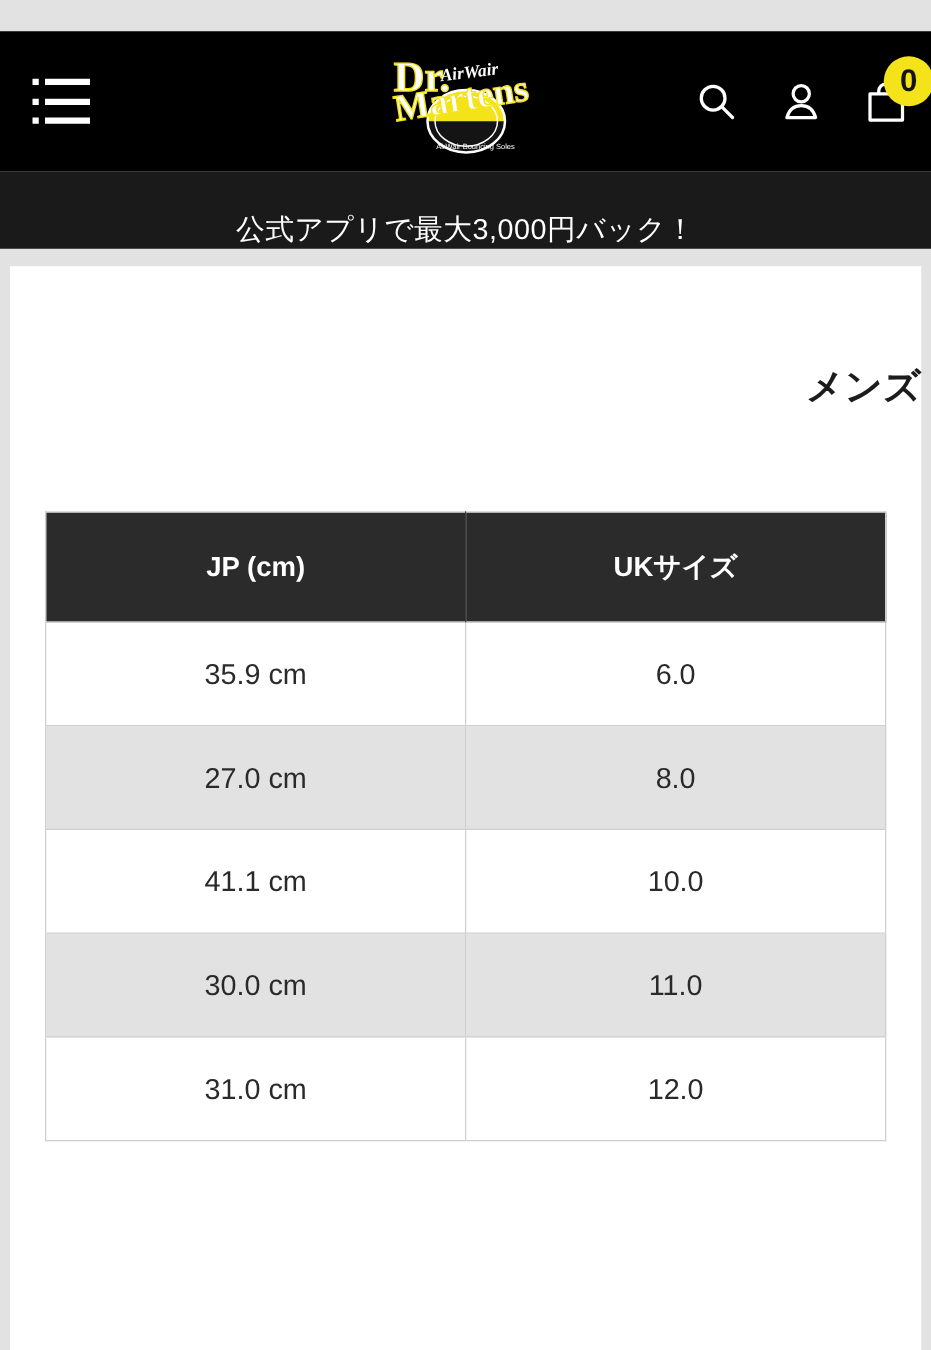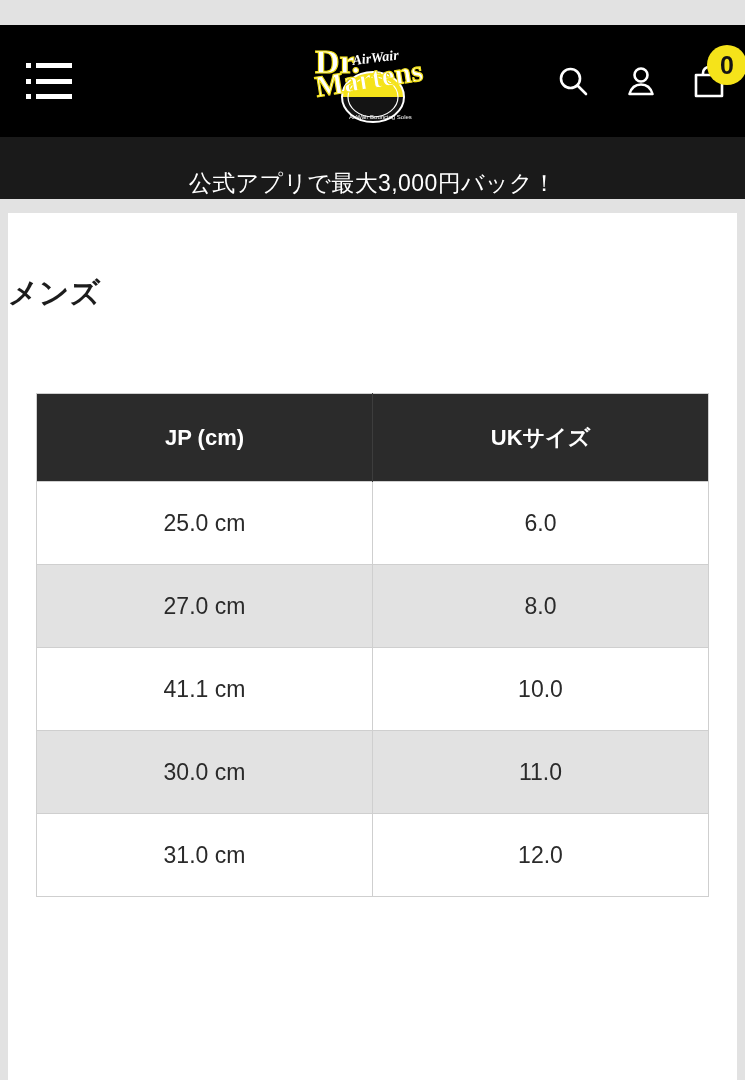--- a/index.html
+++ b/index.html
@@ -54,23 +54,23 @@
     display:flex; align-items:flex-end; justify-content:center;
     color:#ffffff; font-size:23px; letter-spacing:.4px;
   }
 
   
   .content-card {
     position:absolute; left:8px; right:8px; top:188px; bottom:20px;
     background:#ffffff;
   }
   .page-title {
-    text-align:left; color:#1c1c1c;
+    text-align:right; color:#1c1c1c;
     font-size:30px; font-weight:bold;
-    padding-top:60px;
+    padding-top:76px;
   }
 
   
   .size-table-wrap { padding:16px 28px; margin-top:63px; }
   table.size-table {
     width:100%; border-collapse:collapse; table-layout:fixed;
     border:1px solid #cfcfcf;
   }
   table.size-table th {
     background:#2b2b2b; color:#ffffff;
@@ -167,21 +167,21 @@
     <div class="size-table-wrap">
       <table class="size-table">
         <thead>
           <tr>
             <th>JP (cm)</th>
             <th>UKサイズ</th>
           </tr>
         </thead>
         <tbody id="size-table-body">
             <tr>
-              <td>25.0 cm</td>
+              <td>35.9 cm</td>
               <td>6.0</td>
             </tr>
             <tr>
               <td>27.0 cm</td>
               <td>8.0</td>
             </tr>
             <tr>
               <td>41.1 cm</td>
               <td>10.0</td>
             </tr>

